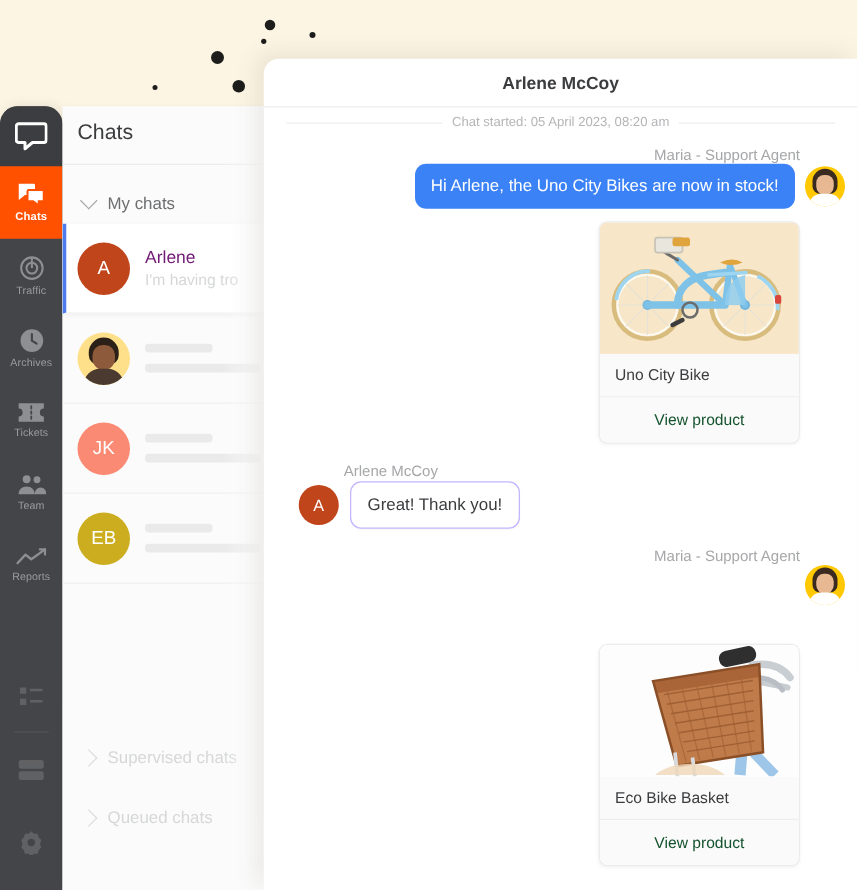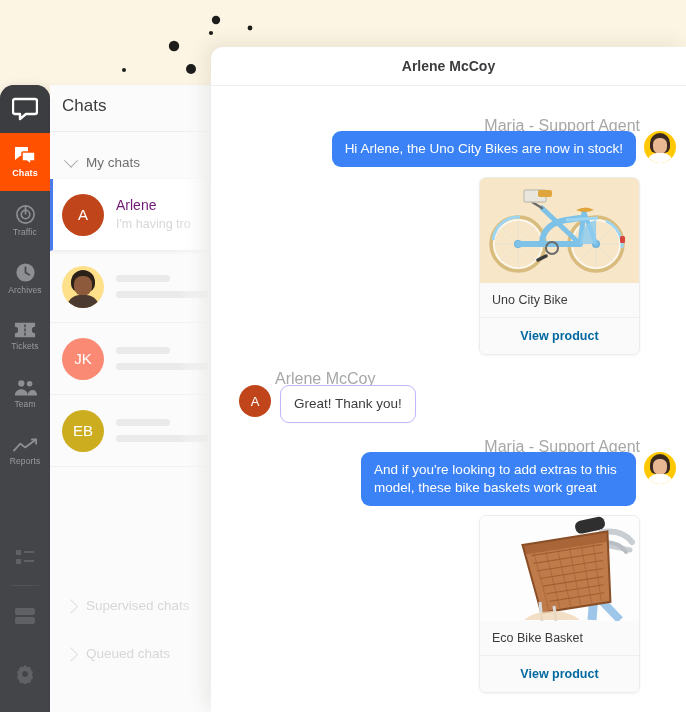--- a/index.html
+++ b/index.html
@@ -193,26 +193,26 @@
   .panel-head .who { font-size: 14px; font-weight: bold; color: #3b3c3e; }
 
   .divider {
     position: absolute; left: 18px; top: 44px;
     width: 439px; height: 14px;
     display: flex; align-items: center; gap: 8px;
   }
   .divider .line { flex: 1; height: 1px; background: #eeeeee; }
   .divider .dtext { font-size: 10.5px; color: #b4b5b7; white-space: nowrap; }
 
-  .msg-row { position: absolute; display: flex; align-items: flex-start; }
+  .msg-row { position: absolute; display: flex; align-items: center; }
   .msg-row.out { justify-content: flex-end; }
 
   .sender {
     position: absolute;
-    font-size: 16px;
+    font-size: 12px;
     color: #a6a7a9;
   }
 
   .bubble {
     font-size: 13.5px;
     line-height: 1.35;
     padding: 9px 13px;
     box-sizing: border-box;
   }
   .bubble.agent {
@@ -269,22 +269,22 @@
     padding: 10px 12px;
     font-size: 12.5px;
     color: #3b3c3e;
     border-bottom: 1px solid #eeeeee;
     background: #fafafa;
   }
   .product-cta {
     padding: 11px 12px;
     text-align: center;
     font-size: 12.5px;
-    font-weight: bold;
-    color: #0369a1;
+    font-weight: normal;
+    color: #14532d;
     background: #fafafa;
     cursor: pointer;
   }
 </style>
 </head>
 <body>
 
 <div id="root">
 
   <div class="backdrop">
@@ -447,20 +447,25 @@
       <span class="group-label">Queued chats</span>
     </div>
   </div>
 
   <div class="chat-panel">
 
     <div class="panel-head">
       <span class="who">Arlene McCoy</span>
     </div>
 
+    <div class="divider">
+      <span class="line"></span>
+      <span class="dtext">Chat started: 05 April 2023, 08:20 am</span>
+      <span class="line"></span>
+    </div>
 
     <div class="sender" style="right:46px; top:70px">Maria - Support Agent</div>
     <div class="msg-row out" style="right:10px; top:84px; width:440px">
       <div class="bubble agent">Hi Arlene, the Uno City Bikes are now in stock!</div>
       <div class="agent-av">
         <span class="hair2"></span>
         <span class="face2"></span>
         <span class="body2"></span>
       </div>
     </div>
@@ -515,21 +520,20 @@
     <div class="sender" style="left:64px; top:323px">Arlene McCoy</div>
     <div class="msg-row" style="left:28px; top:338px">
       <div class="cust-av">
         <span>A</span>
       </div>
       <div class="bubble customer">Great! Thank you!</div>
     </div>
 
     <div class="sender" style="right:46px; top:391px">Maria - Support Agent</div>
     <div class="msg-row out" style="right:10px; top:405px; width:440px">
-      <div class="bubble agent" style="max-width:275px">And if you're looking to add extras to this model, these bike baskets work great</div>
       <div class="agent-av">
         <span class="hair2"></span>
         <span class="face2"></span>
         <span class="body2"></span>
       </div>
     </div>
 
     <div class="product-card" style="right:46px; top:468px">
       <div class="product-img" style="background:#ffffff">
         <svg width="159" height="108" viewBox="0 0 159 108">

